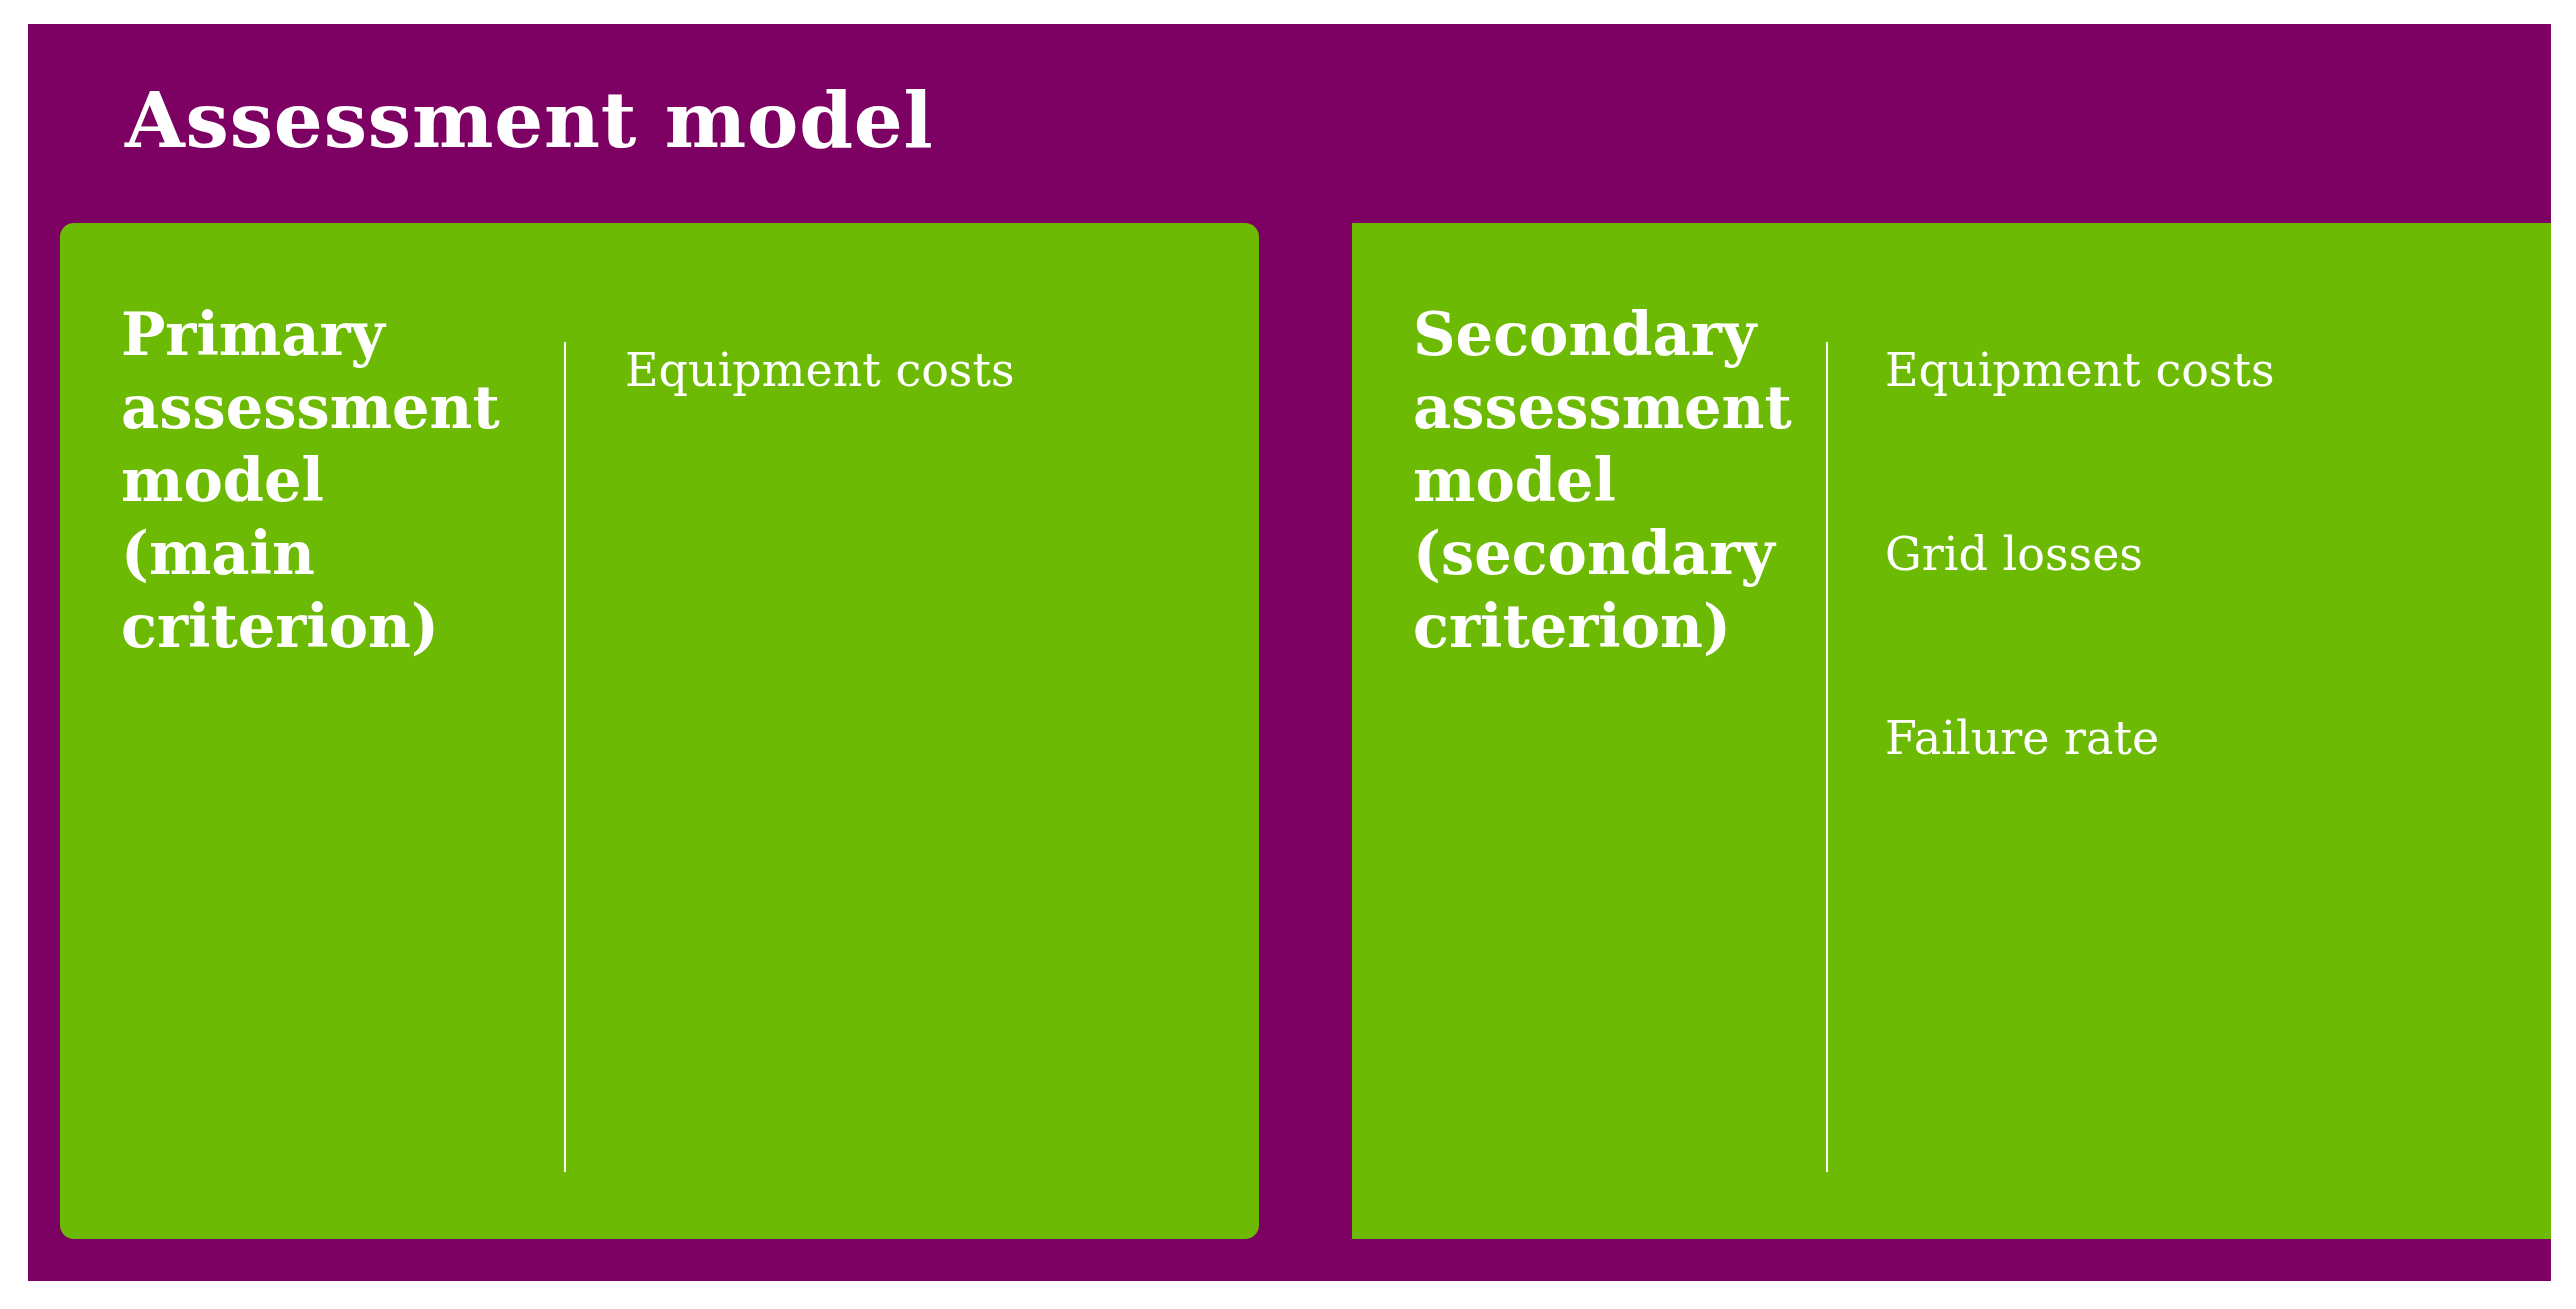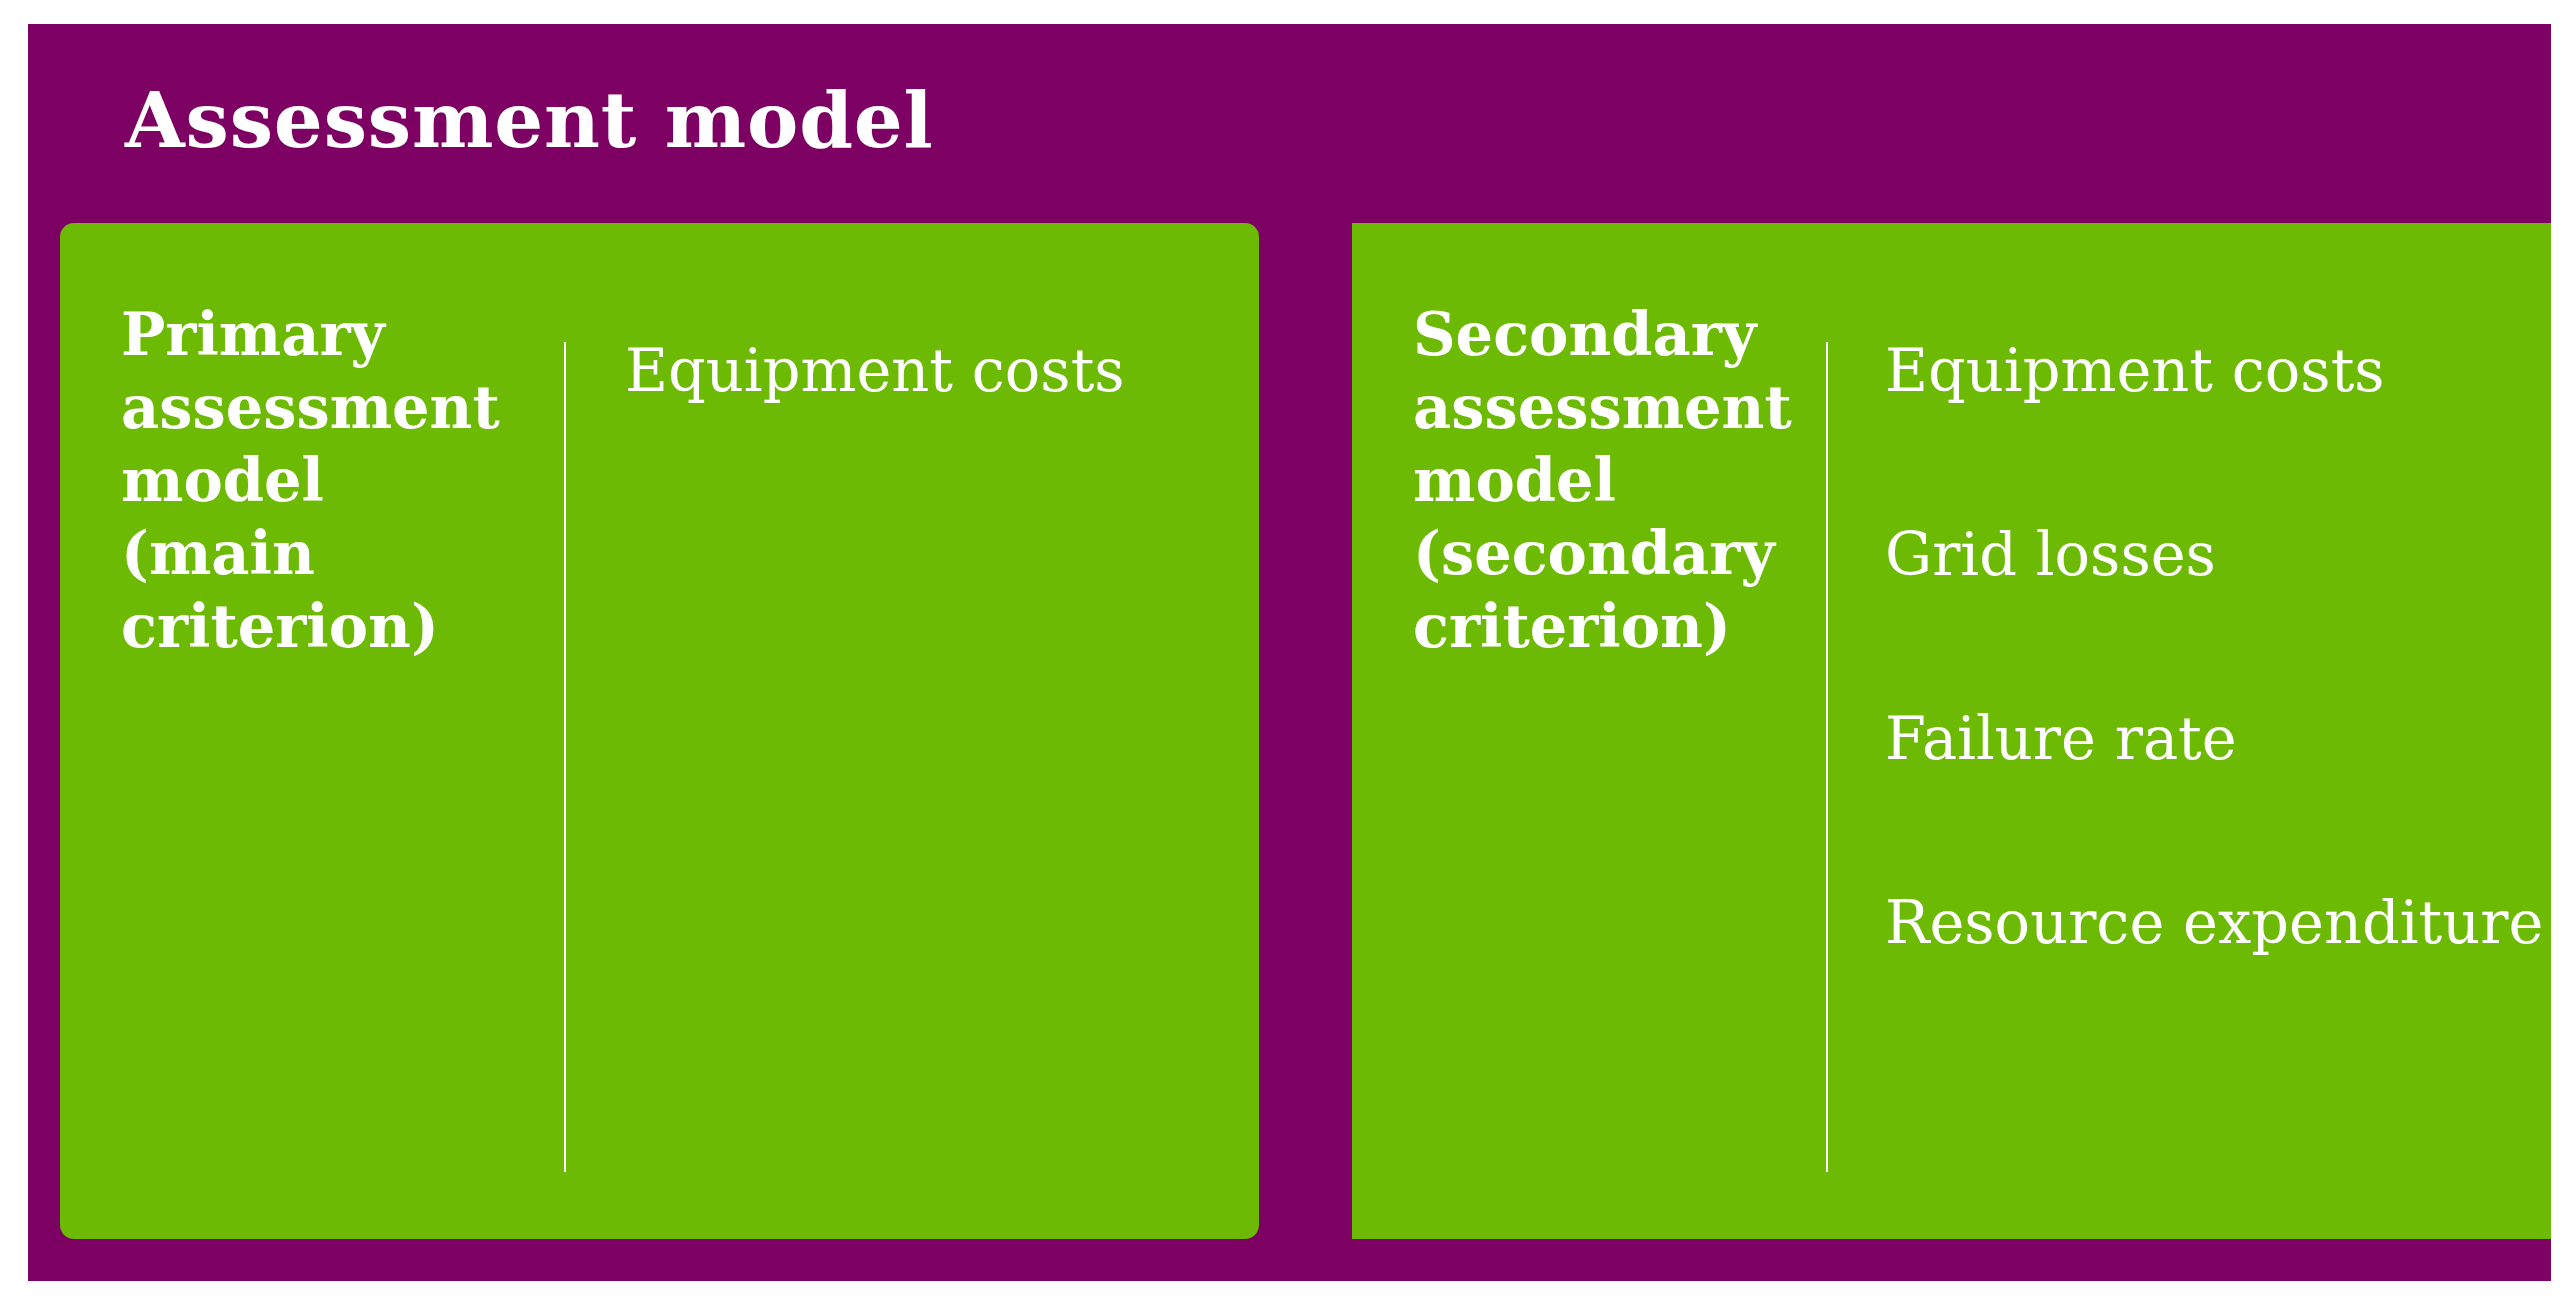--- a/index.html
+++ b/index.html
@@ -64,21 +64,21 @@
   .panel-left  .divider { left: 504px; }
   .panel-right .divider { left: 474px; }
   .item-list {
     position: absolute;
     top: 111px;
   }
   .panel-left  .item-list { left: 565px; width: 601px; }
   .panel-right .item-list { left: 533px; width: 648px; }
   .list-item {
     height: 184px;
-    font-size: 59px;
+    font-size: 46px;
     line-height: 73px;
     font-weight: normal;
     color: var(--text, #ffffff);
     white-space: nowrap;
   }
 </style>
 </head>
 <body>
 
 <div class="stage">
@@ -101,18 +101,17 @@
       <div class="panel-label">Secondary
 assessment
 model
 (secondary
 criterion)</div>
       <div class="divider"></div>
       <div class="item-list">
           <div class="list-item">Equipment costs</div>
           <div class="list-item">Grid losses</div>
           <div class="list-item">Failure rate</div>
-          <div class="list-item">Resource expenditure</div>
         </div>
     </div>
   </div>
 </div>
 
 
 </body></html>

